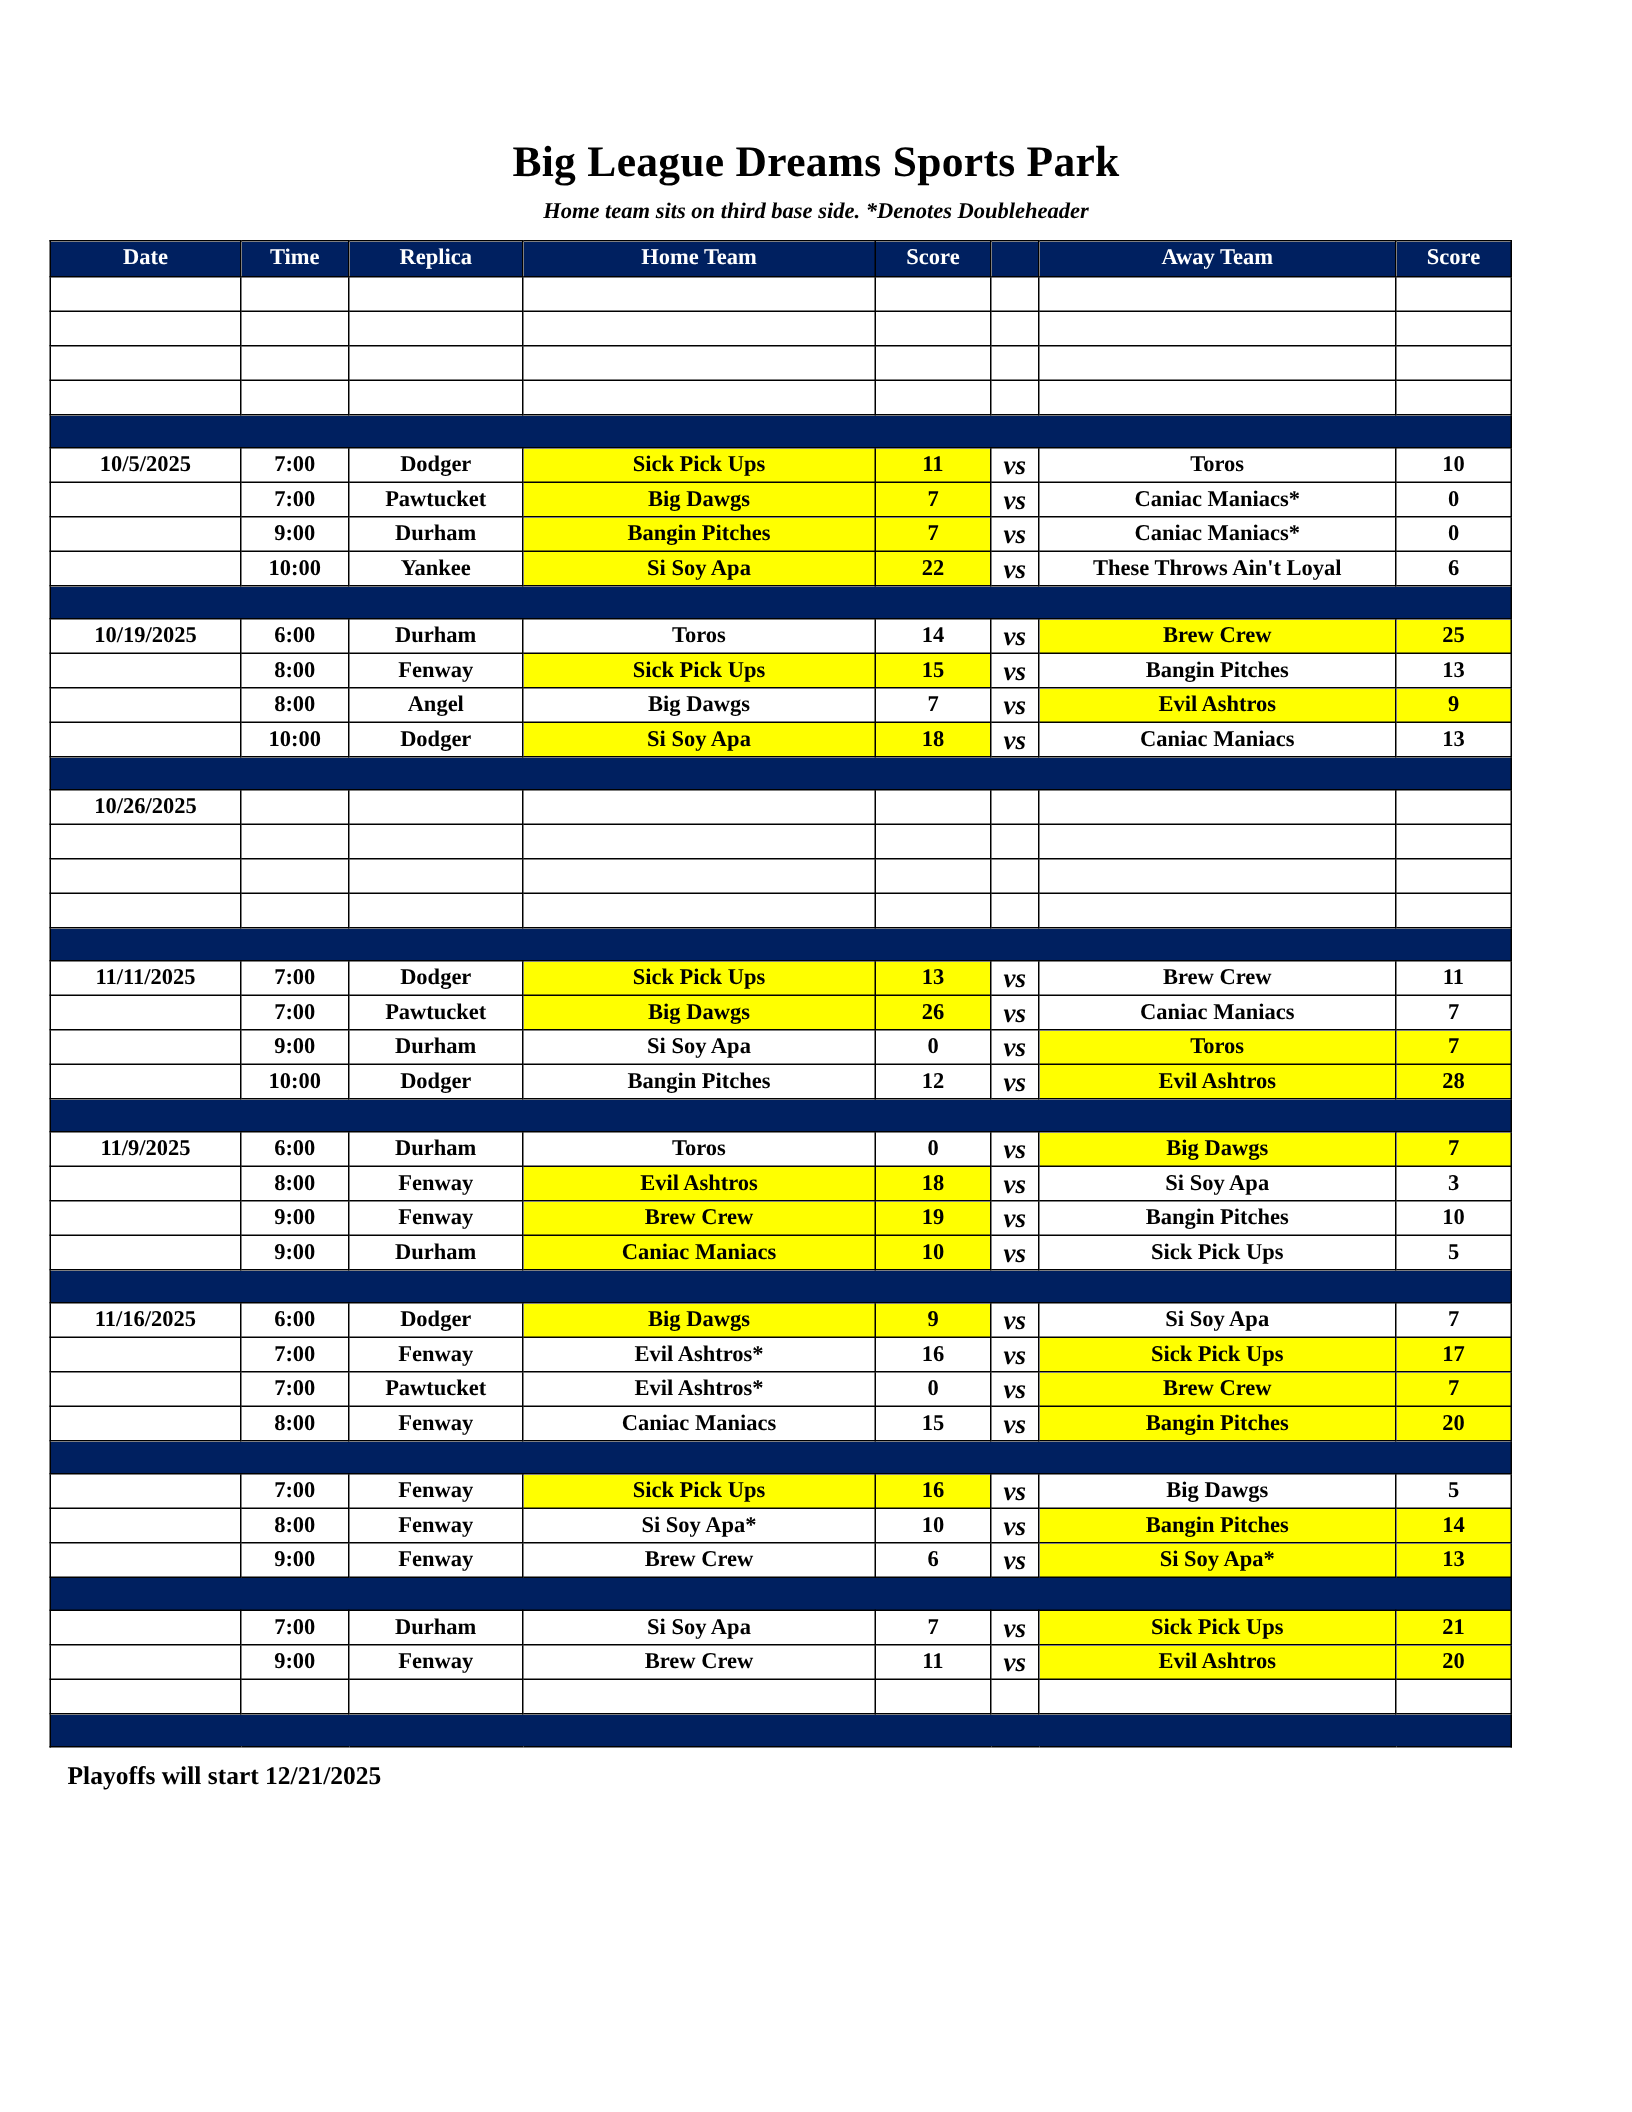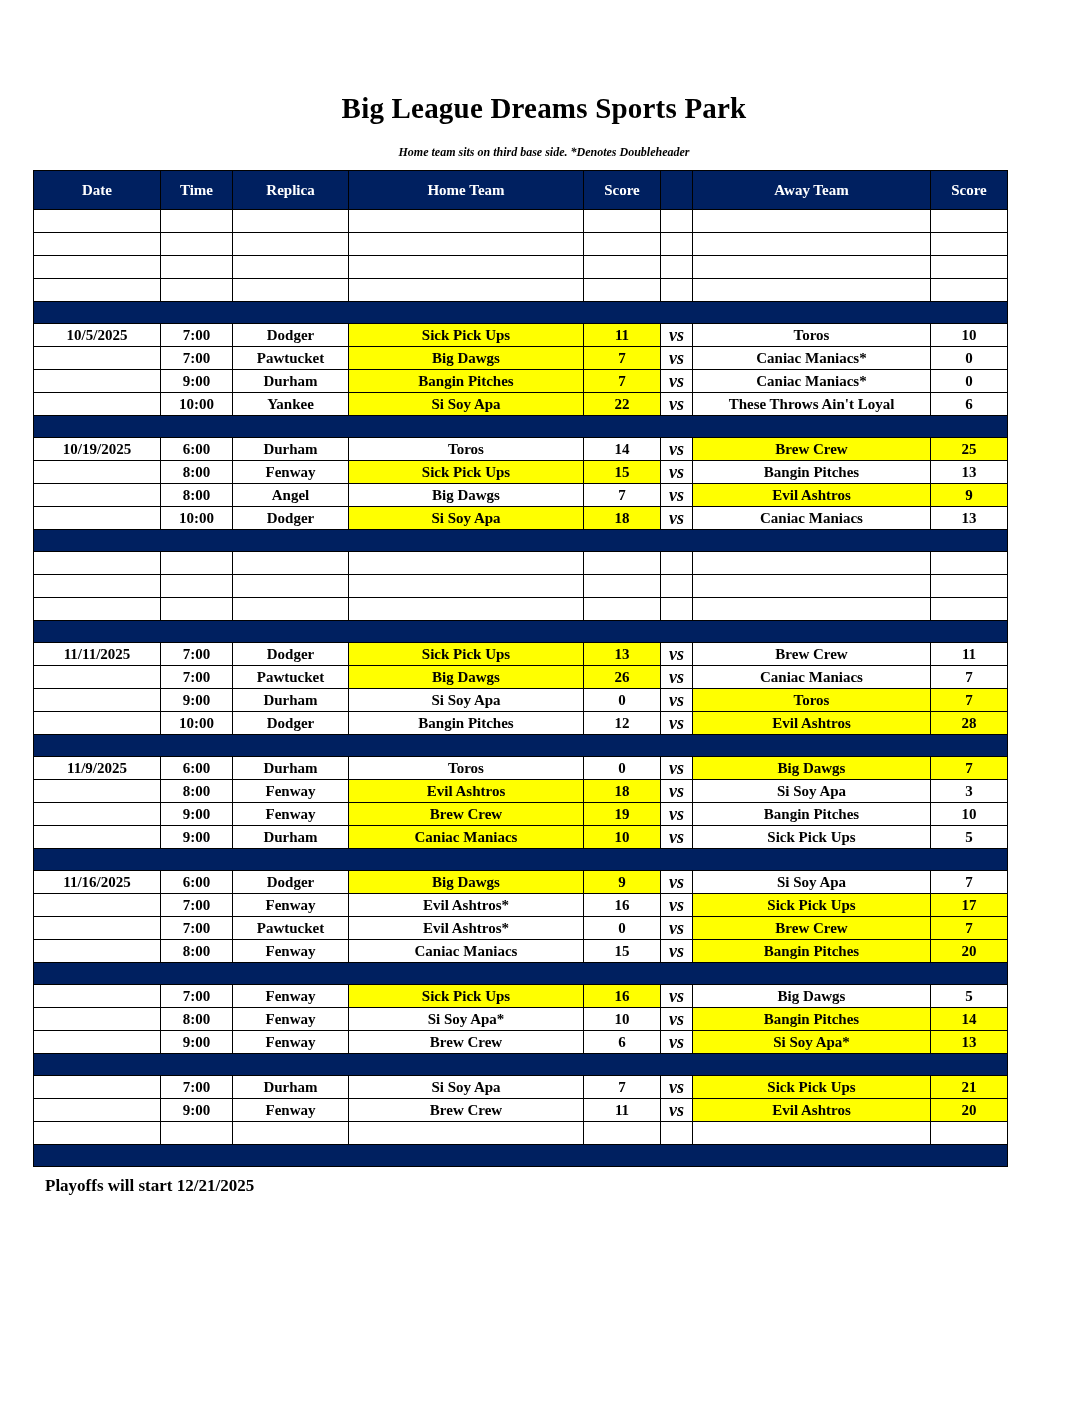--- a/index.html
+++ b/index.html
@@ -6,44 +6,44 @@
   html, body { margin: 0; padding: 0; }
   body {
     width: 1088px; height: 1408px;
     background: #ffffff;
     font-family: "Liberation Serif", serif;
     color: #000;
   }
   .page { padding: 92px 33px 0 33px; }
   .doc-title {
     font-size: 29px; font-weight: bold; text-align: center;
-    margin: 0 0 20px 0; letter-spacing: 0.2px;
+    margin: 0 0 8px 0; letter-spacing: 0.2px;
   }
   .doc-subtitle {
     font-size: 21px; font-weight: bold; text-align: center;
     margin: 0 0 9px 0;
   }
   .doc-note {
-    font-size: 12px; font-weight: bold; font-style: italic;
+    font-size: 15px; font-weight: bold; font-style: italic;
     text-align: center; margin: 0 0 10px 0; font-family: Liberation Serif, serif;
   }
   table.schedule {
     border-collapse: collapse; table-layout: fixed;
     width: 974px;
   }
   .schedule th, .schedule td {
     border: 1px solid #000;
     height: 23px; padding: 0 2px;
     font-size: 15px; font-weight: bold;
     text-align: center; vertical-align: middle;
     overflow: hidden; white-space: nowrap;
   }
   .schedule thead th {
     background: var(--navy, #002060);
-    color: #fff; height: 39px; font-size: 15px;
+    color: #fff; height: 24px; font-size: 15px;
   }
   tr.sep-row td {
     background: var(--navy, #002060);
     height: 22px;
   }
   td.win { background: var(--hl, #ffff00); }
   td.c-vs { font-style: italic; font-size: 18px; }
   .doc-footer {
     font-size: 17px; font-weight: bold;
     margin: 9px 0 0 12px; text-align: left;
@@ -203,20 +203,30 @@
           <td class="c-home win">Si Soy Apa</td>
           <td class="c-score win">18</td>
           <td class="c-vs">vs</td>
           <td class="c-away">Caniac Maniacs</td>
           <td class="c-score">13</td>
         </tr>
         <tr class="sep-row">
           <td colspan="8"></td>
         </tr>
         <tr>
+          <td class="c-date">10/26/2025</td>
+          <td class="c-time"></td>
+          <td class="c-replica"></td>
+          <td class="c-home"></td>
+          <td class="c-score"></td>
+          <td class="c-vs"></td>
+          <td class="c-away"></td>
+          <td class="c-score"></td>
+        </tr>
+        <tr>
           <td class="c-date"></td>
           <td class="c-time"></td>
           <td class="c-replica"></td>
           <td class="c-home"></td>
           <td class="c-score"></td>
           <td class="c-vs"></td>
           <td class="c-away"></td>
           <td class="c-score"></td>
         </tr>
         <tr>

